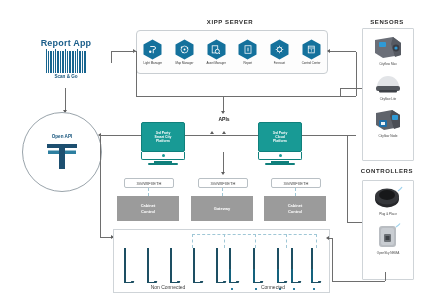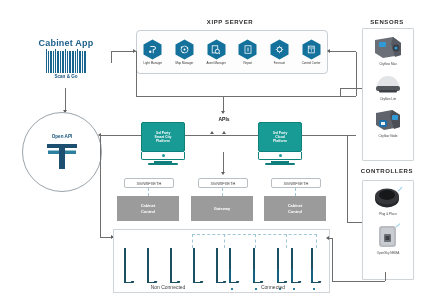--- a/index.html
+++ b/index.html
@@ -116,21 +116,21 @@
   }
   .devcell{display:flex;flex-direction:column;align-items:center;}
   .devname{font-size:3.1px;color:#4a4a4a;margin-top:1px;white-space:nowrap;}
 </style>
 </head>
 <body>
 
 <div id="stage">
 
   <div class="abs" id="mobile-app">
-    <div class="ma-title">Cabinet App</div>
+    <div class="ma-title">Report App</div>
     <div class="barcode">
       <i class="t"></i>
         <i class="s"></i>
         <i></i>
         <i class="s"></i>
         <i class="t"></i>
         <i></i>
         <i class="s"></i>
         <i></i>
         <i class="t"></i>

